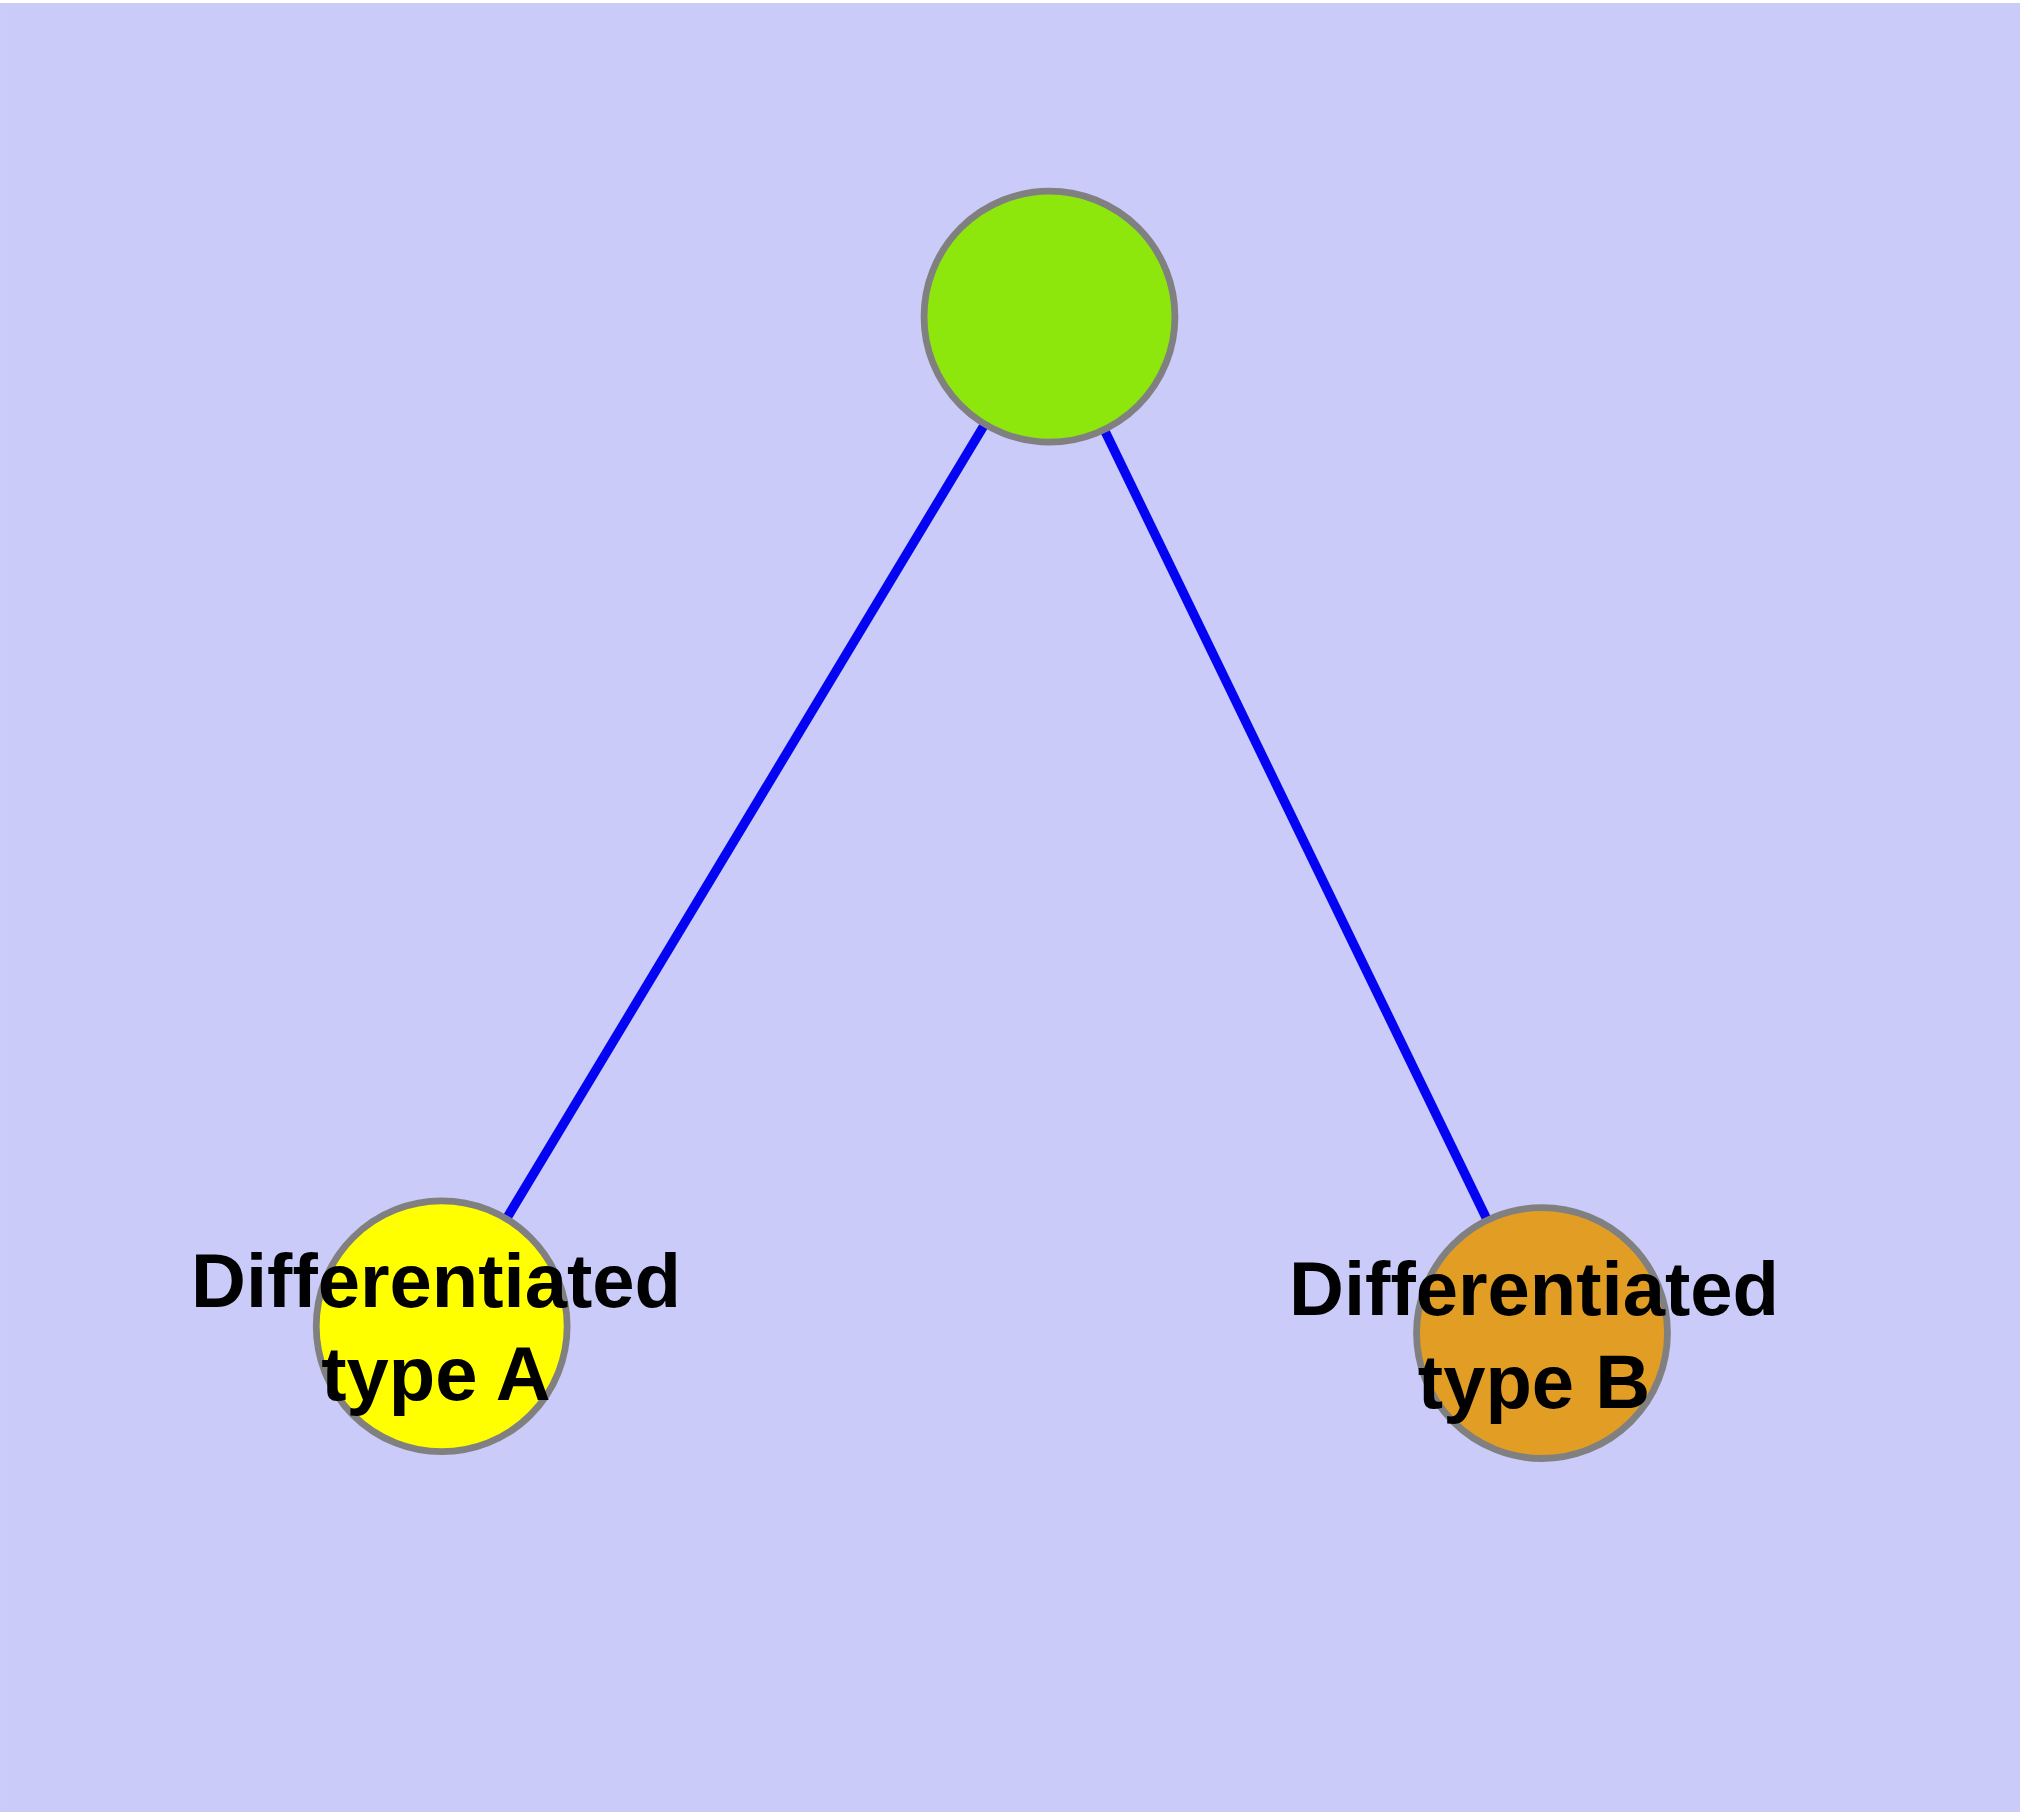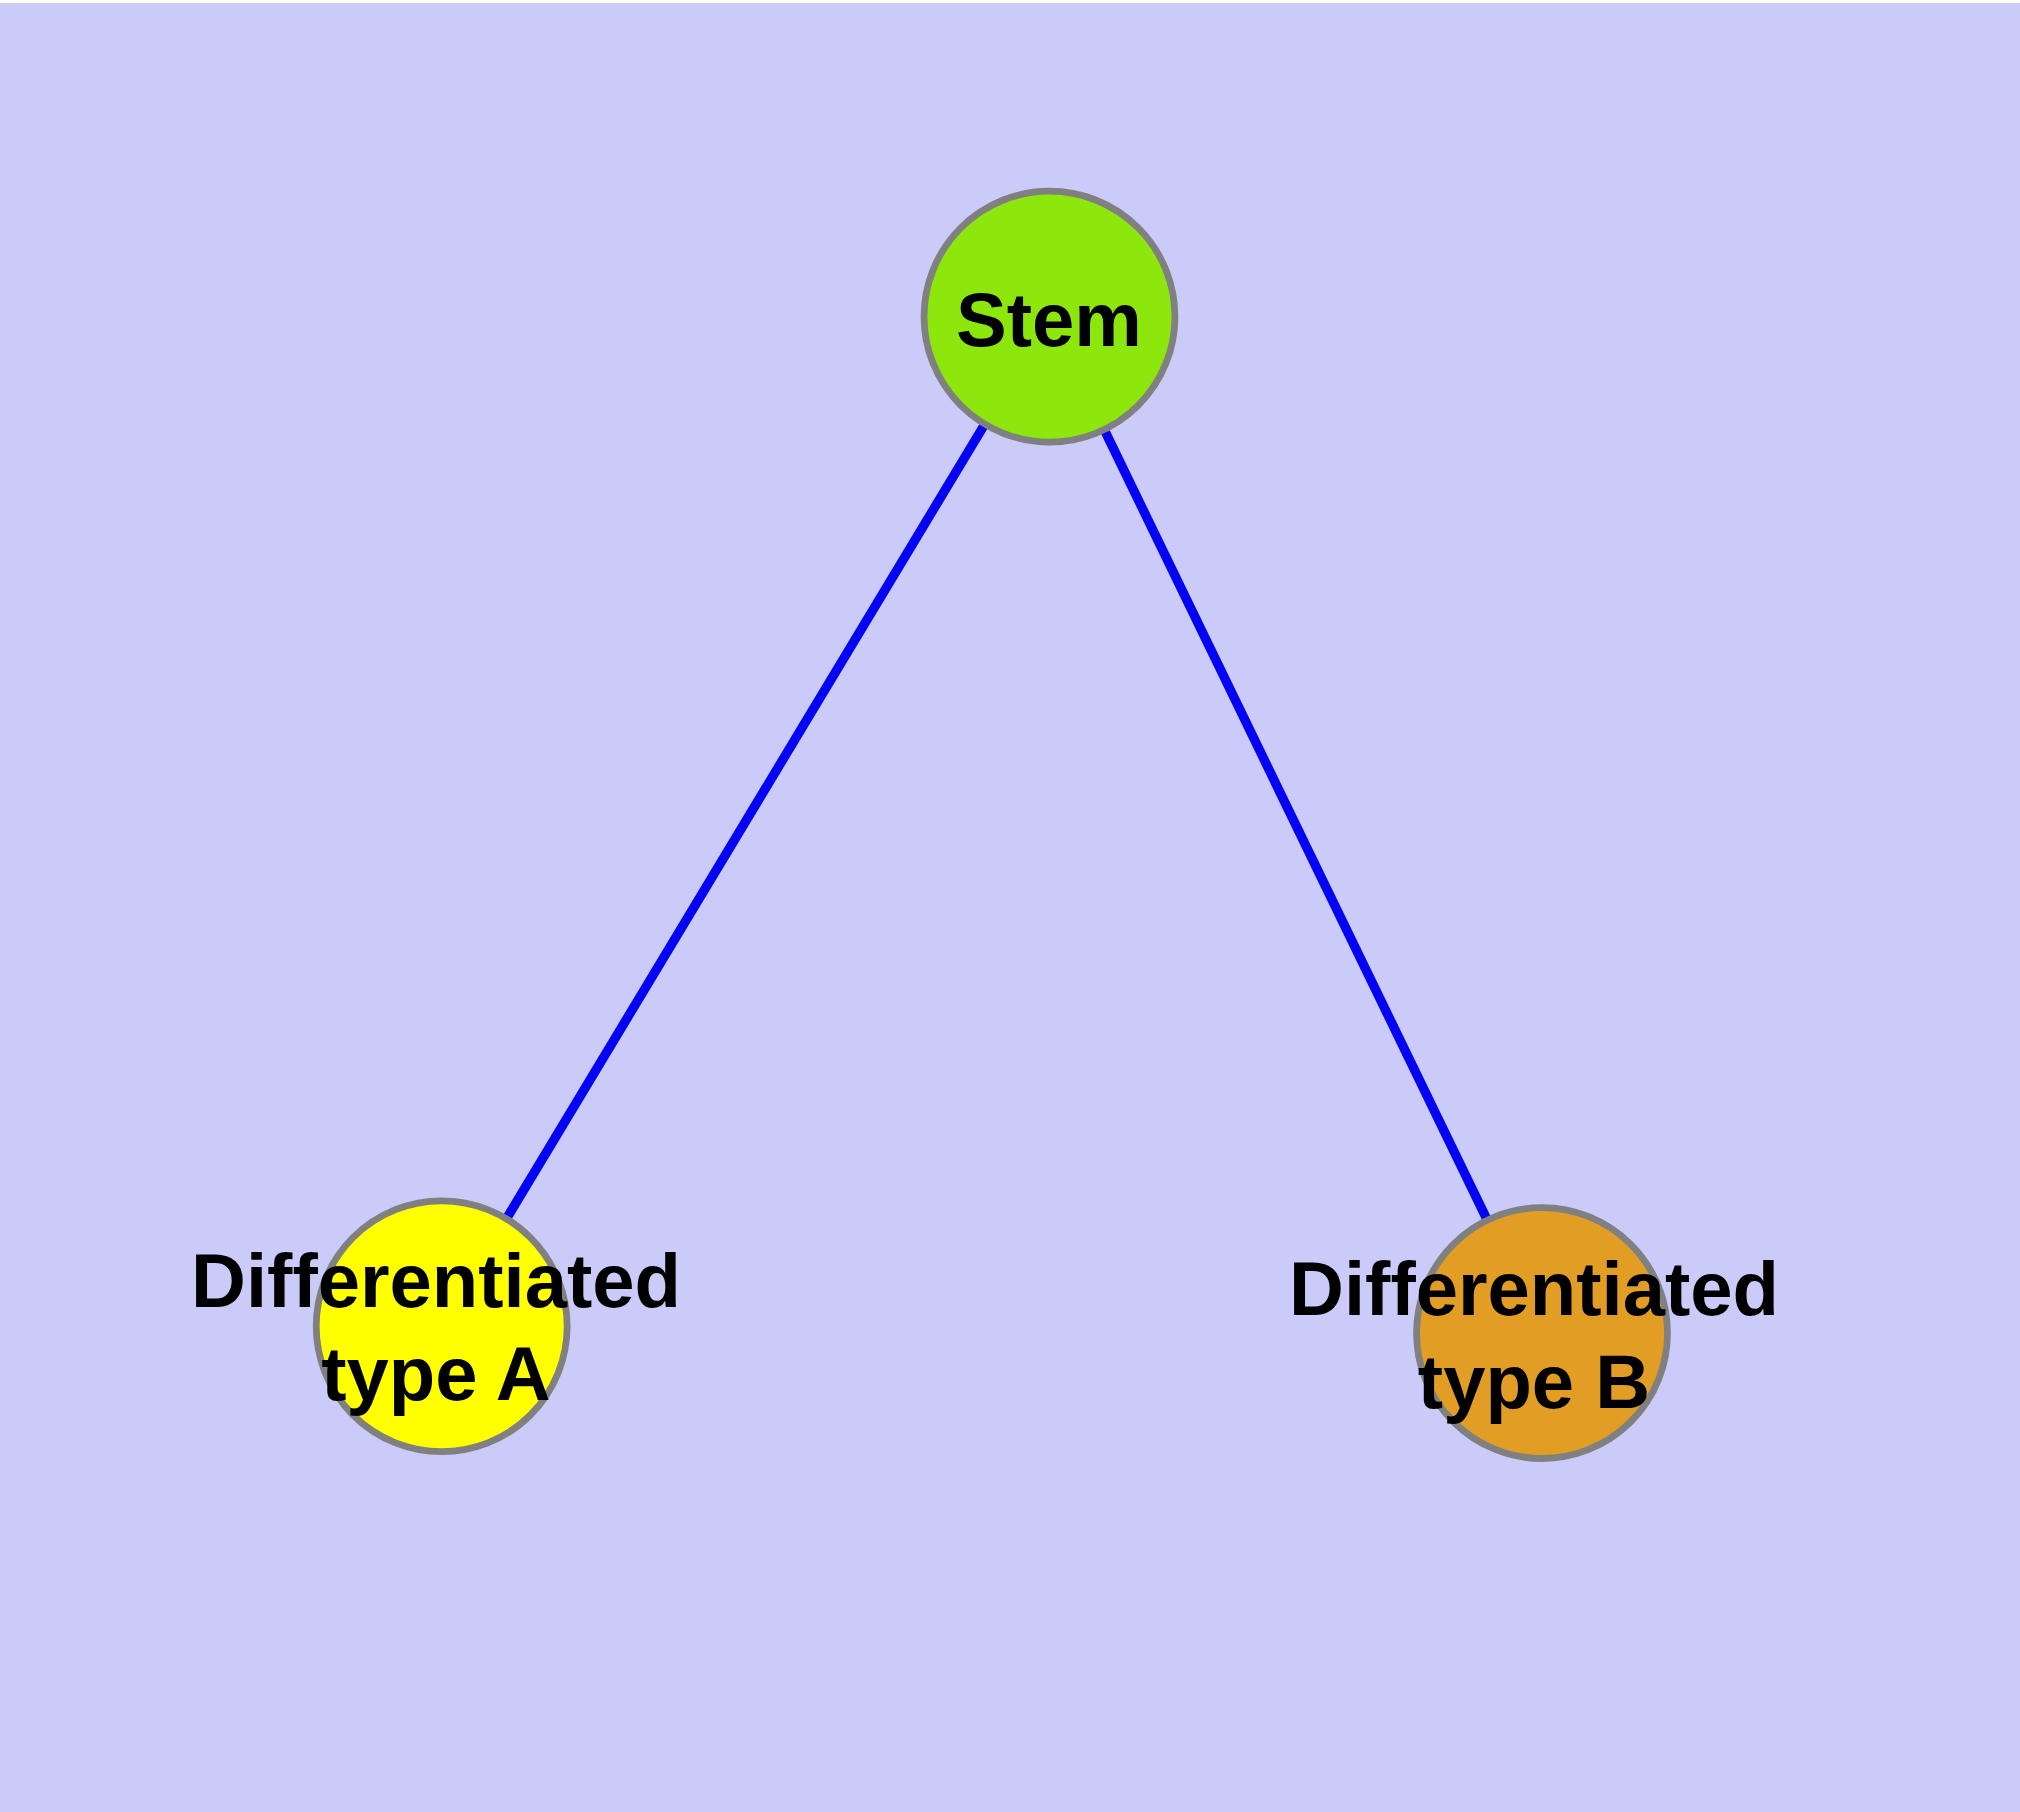--- a/index.html
+++ b/index.html
@@ -57,21 +57,20 @@
     <rect x="0" y="0" width="2384" height="2134" fill="#CBCBF9"></rect>
 
     <line x1="1238" y1="370" x2="521" y2="1561" stroke-width="11" stroke="#0404F2"></line>
     <line x1="1238" y1="370" x2="1819" y2="1569" stroke-width="11" stroke="#0404F2"></line>
 
     <circle cx="1238" cy="370" r="148" stroke-width="8" fill="#8DE70D" stroke="#808080"></circle>
     <circle cx="521" cy="1561" r="148" stroke-width="8" fill="#FFFF00" stroke="#808080"></circle>
     <circle cx="1819" cy="1569" r="148" stroke-width="8" fill="#E29D25" stroke="#808080"></circle>
   </svg>
 
-  <div class="node-label" id="label-stem">Stem</div>
 
   <div class="node-label" id="label-type-a">Differentiated
 type A</div>
 
   <div class="node-label" id="label-type-b">Differentiated
 type B</div>
 
 </div>
 
 

